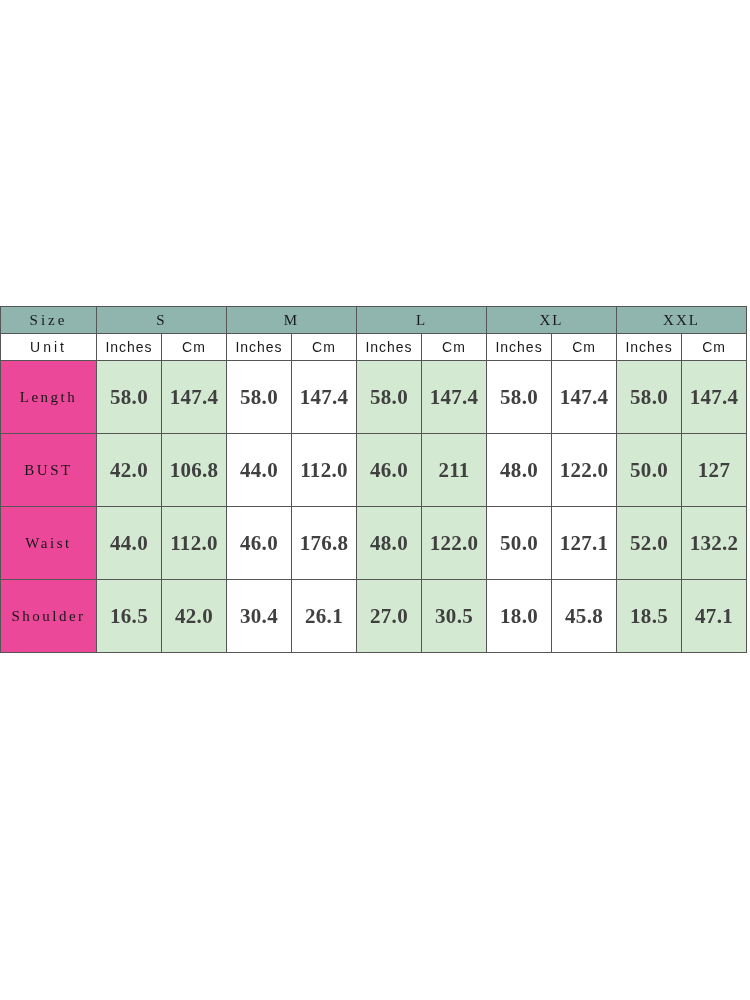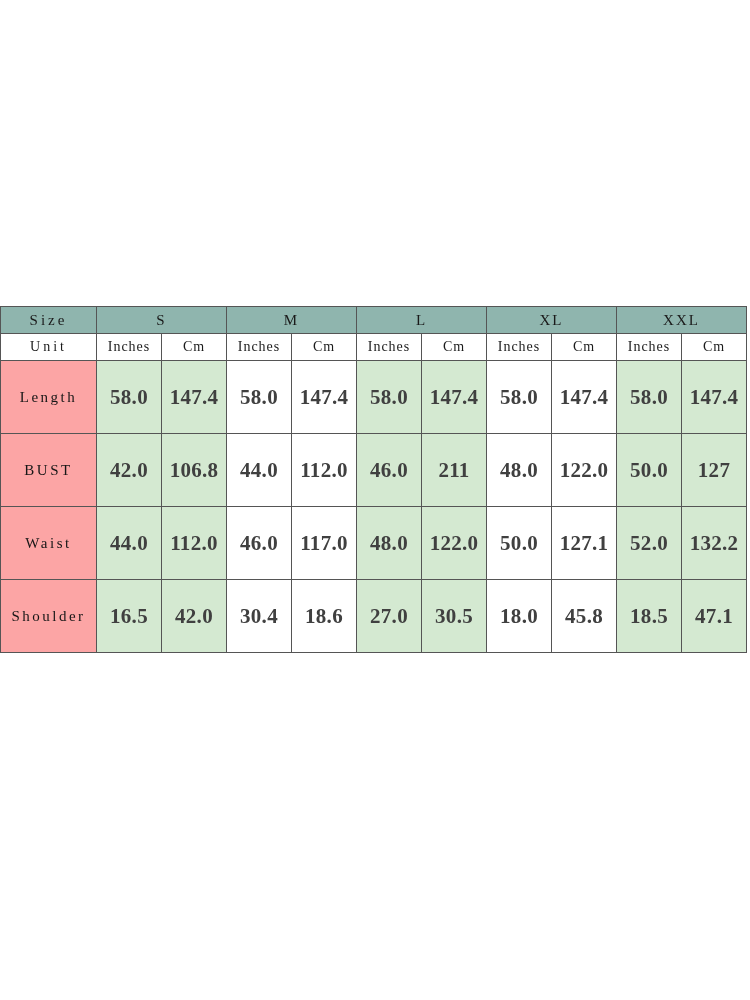--- a/index.html
+++ b/index.html
@@ -52,39 +52,39 @@
     letter-spacing: 2px;
     color: #1a1a1a;
   }
   tr.size-row td.label-cell {
     letter-spacing: 3px;
   }
 
   
   tr.unit-row td {
     height: 26px;
-    font-family: Liberation Serif, serif;
+    font-family: Liberation Sans, sans-serif;
     font-size: 14px;
     letter-spacing: 1px;
     background: #ffffff;
     color: #1a1a1a;
   }
   tr.unit-row td.label-cell {
     letter-spacing: 3px;
   }
 
   
   tr.data-row td {
     height: 72px;
   }
   tr.data-row td.label-cell {
     font-family: "Liberation Serif", serif;
     font-size: 15px;
     letter-spacing: 2.5px;
-    background: #fca5a5;
+    background: #ec4899;
     color: #161616;
   }
   tr.data-row td.val-cell {
     font-family: "Liberation Serif", serif;
     font-weight: bold;
     font-size: 21px;
     color: #404040;
     letter-spacing: 0.3px;
   }
 
@@ -159,35 +159,35 @@
         <td class="val-cell plain">122.0</td>
         <td class="val-cell shade">50.0</td>
         <td class="val-cell shade">127</td>
       </tr>
 
       <tr class="data-row">
         <td class="label-cell">Waist</td>
         <td class="val-cell shade">44.0</td>
         <td class="val-cell shade">112.0</td>
         <td class="val-cell plain">46.0</td>
-        <td class="val-cell plain">117.0</td>
+        <td class="val-cell plain">176.8</td>
         <td class="val-cell shade">48.0</td>
         <td class="val-cell shade">122.0</td>
         <td class="val-cell plain">50.0</td>
         <td class="val-cell plain">127.1</td>
         <td class="val-cell shade">52.0</td>
         <td class="val-cell shade">132.2</td>
       </tr>
 
       <tr class="data-row">
         <td class="label-cell">Shoulder</td>
         <td class="val-cell shade">16.5</td>
         <td class="val-cell shade">42.0</td>
         <td class="val-cell plain">30.4</td>
-        <td class="val-cell plain">18.6</td>
+        <td class="val-cell plain">26.1</td>
         <td class="val-cell shade">27.0</td>
         <td class="val-cell shade">30.5</td>
         <td class="val-cell plain">18.0</td>
         <td class="val-cell plain">45.8</td>
         <td class="val-cell shade">18.5</td>
         <td class="val-cell shade">47.1</td>
       </tr>
 
     </tbody>
   </table>

